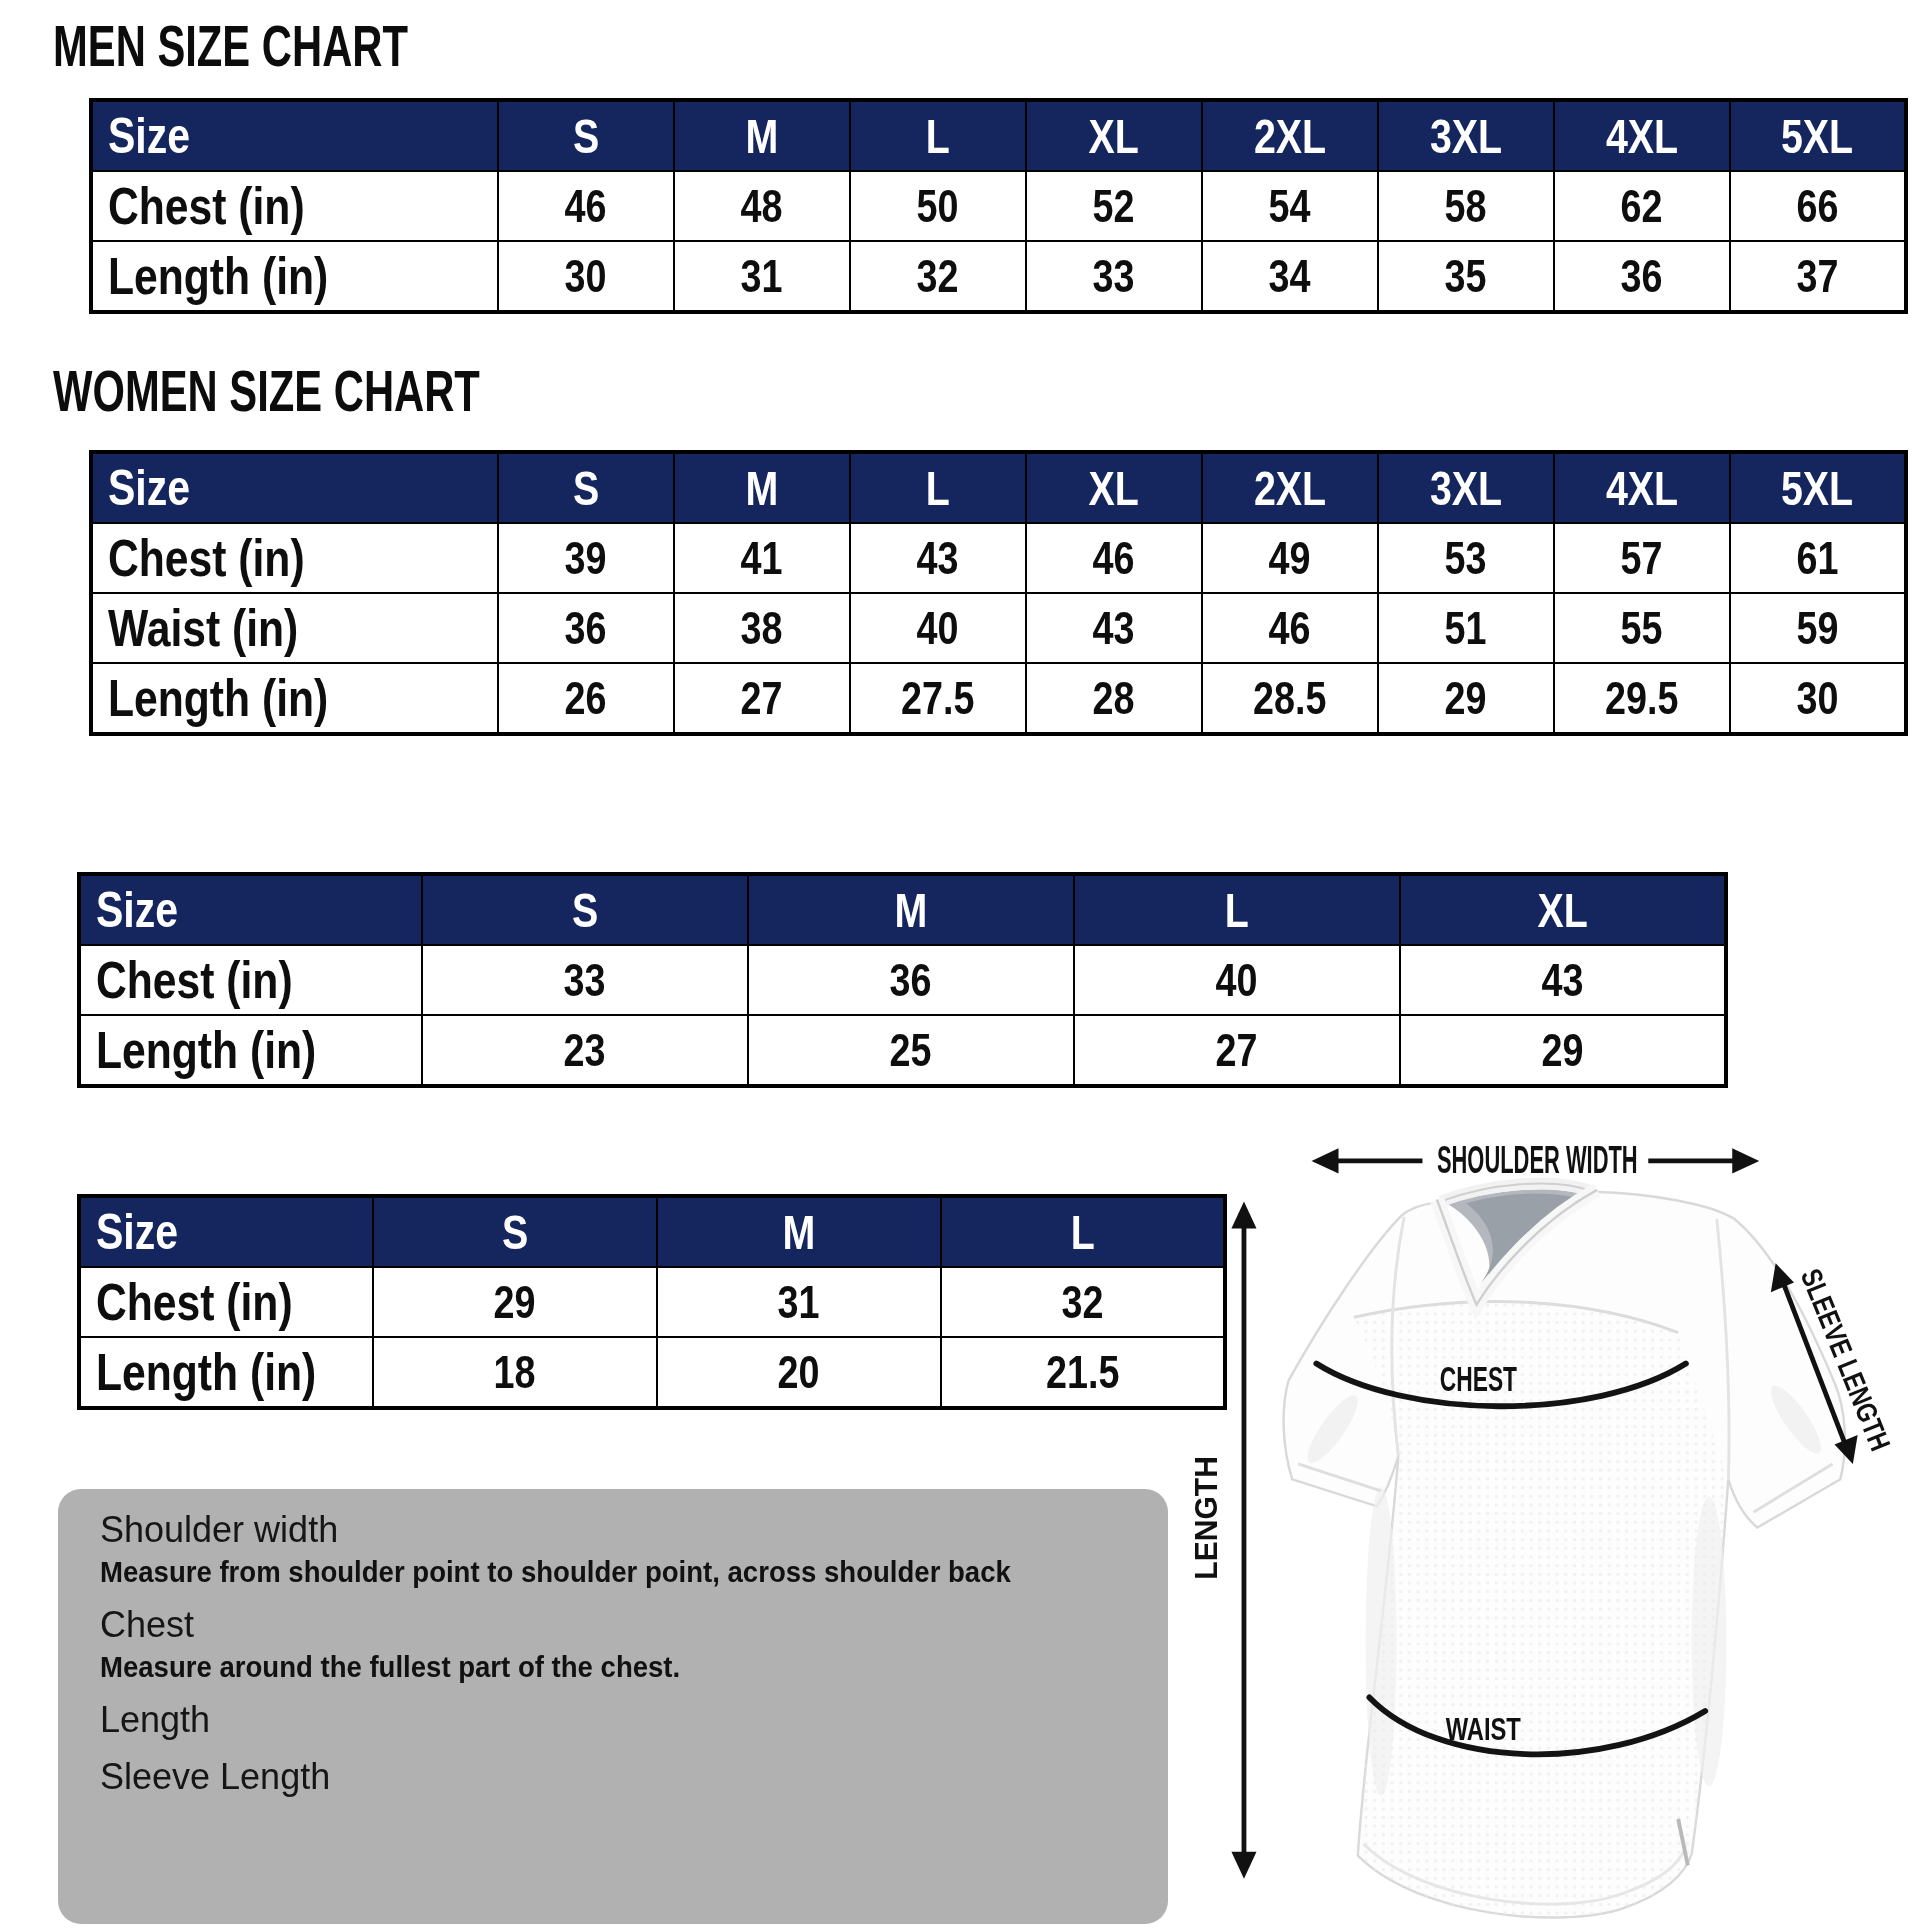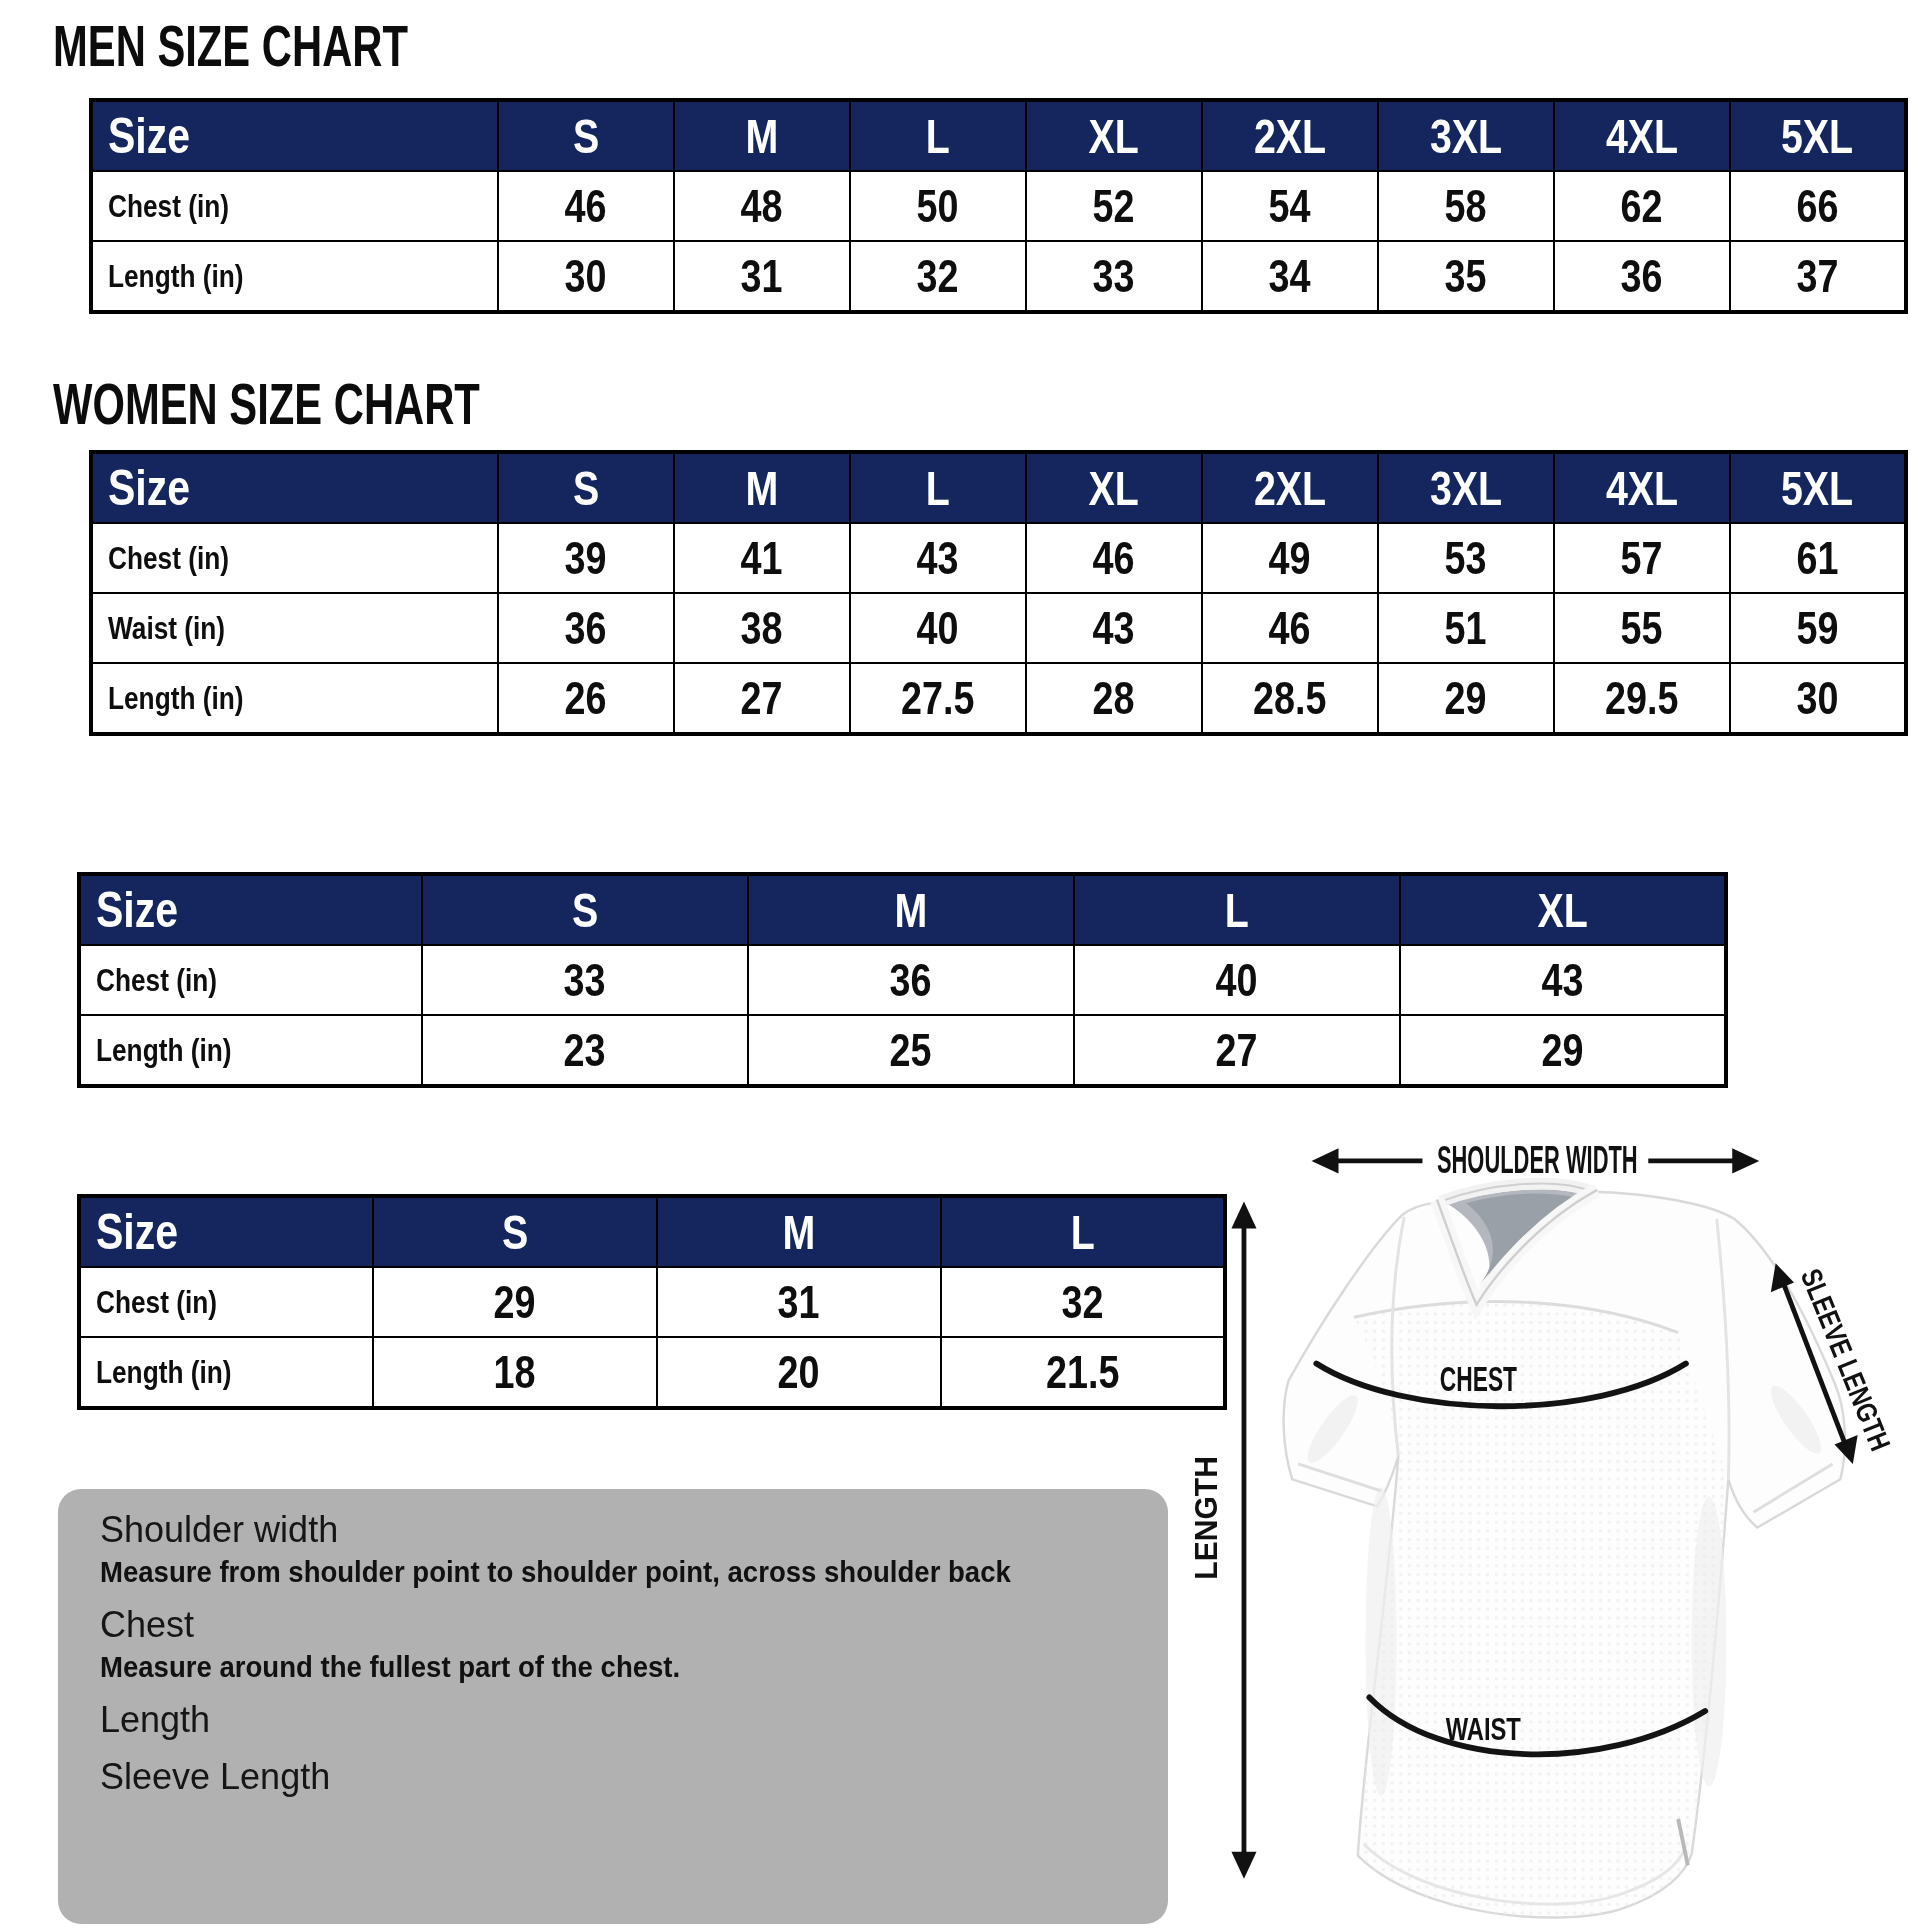--- a/index.html
+++ b/index.html
@@ -7,21 +7,21 @@
     position:relative;width:1931px;height:1931px;background:#fff;overflow:hidden;
     font-family:"Liberation Sans",sans-serif;color:#111;
   }
   .sec-title{position:absolute;font-size:58px;font-weight:bold;color:#0c0c0c;line-height:1;white-space:nowrap;}
   .sec-title .tl{display:inline-block;transform:scaleX(.72);transform-origin:left center;letter-spacing:0px;}
   .t{display:inline-block;transform:scaleX(.82);transform-origin:center;white-space:nowrap;}
   .tl{display:inline-block;transform:scaleX(.82);transform-origin:left center;white-space:nowrap;}
   table.size-table{position:absolute;border-collapse:collapse;table-layout:fixed;border:4.8px solid #000;background:#fff;margin-left:36px;}
   table.size-table td{border:2.9px solid #000;height:68px;padding:0;font-weight:bold;font-size:46px;text-align:center;color:#0e0e0e;overflow:hidden;}
   table.size-table tr.hdr td{background:#15265e;color:#fff;font-size:48px;}
-  table.size-table td.lbl{text-align:left;padding-left:15.4px;font-size:32px;}
+  table.size-table td.lbl{text-align:left;padding-left:15.4px;font-size:52px;}
   table.size-table tr.hdr td.lbl{font-size:50px;}
   
   table.mw col.c0{width:407px;} table.mw col.cn{width:176px;}
   table.yt col.c0{width:343px;} table.yt col.cn{width:326px;}
   table.ps col.c0{width:294px;} table.ps col.cn{width:284px;}
   
   .guide-box{position:absolute;left:58px;top:1489px;width:1110px;height:435px;background:#b1b1b1;border-radius:23px;box-sizing:border-box;padding:17.4px 29px 0 42px;}
   .guide-item{margin-bottom:9.7px;}
   .guide-term{font-size:36px;font-weight:500;color:#161616;line-height:48px;}
   .guide-desc{font-size:29px;font-weight:bold;color:#111;line-height:37px;}
@@ -69,21 +69,21 @@
       <td><span class="t">32</span></td>
       <td><span class="t">33</span></td>
       <td><span class="t">34</span></td>
       <td><span class="t">35</span></td>
       <td><span class="t">36</span></td>
       <td><span class="t">37</span></td>
     </tr>
   </tbody>
     </table>
 
-  <div class="sec-title" style="left:53px;top:375px;"><span class="tl">WOMEN SIZE CHART</span></div>
+  <div class="sec-title" style="left:53px;top:362px;"><span class="tl">WOMEN SIZE CHART</span></div>
   <table class="size-table mw" style="left:53px;top:450px;width:1817px;">
     <colgroup>
         <col class="c0">
         <col span="8" class="cn">
       </colgroup>
     <tbody>
         <tr class="hdr">
       <td class="lbl"><span class="tl">Size</span></td>
       <td><span class="t">S</span></td>
       <td><span class="t">M</span></td>

